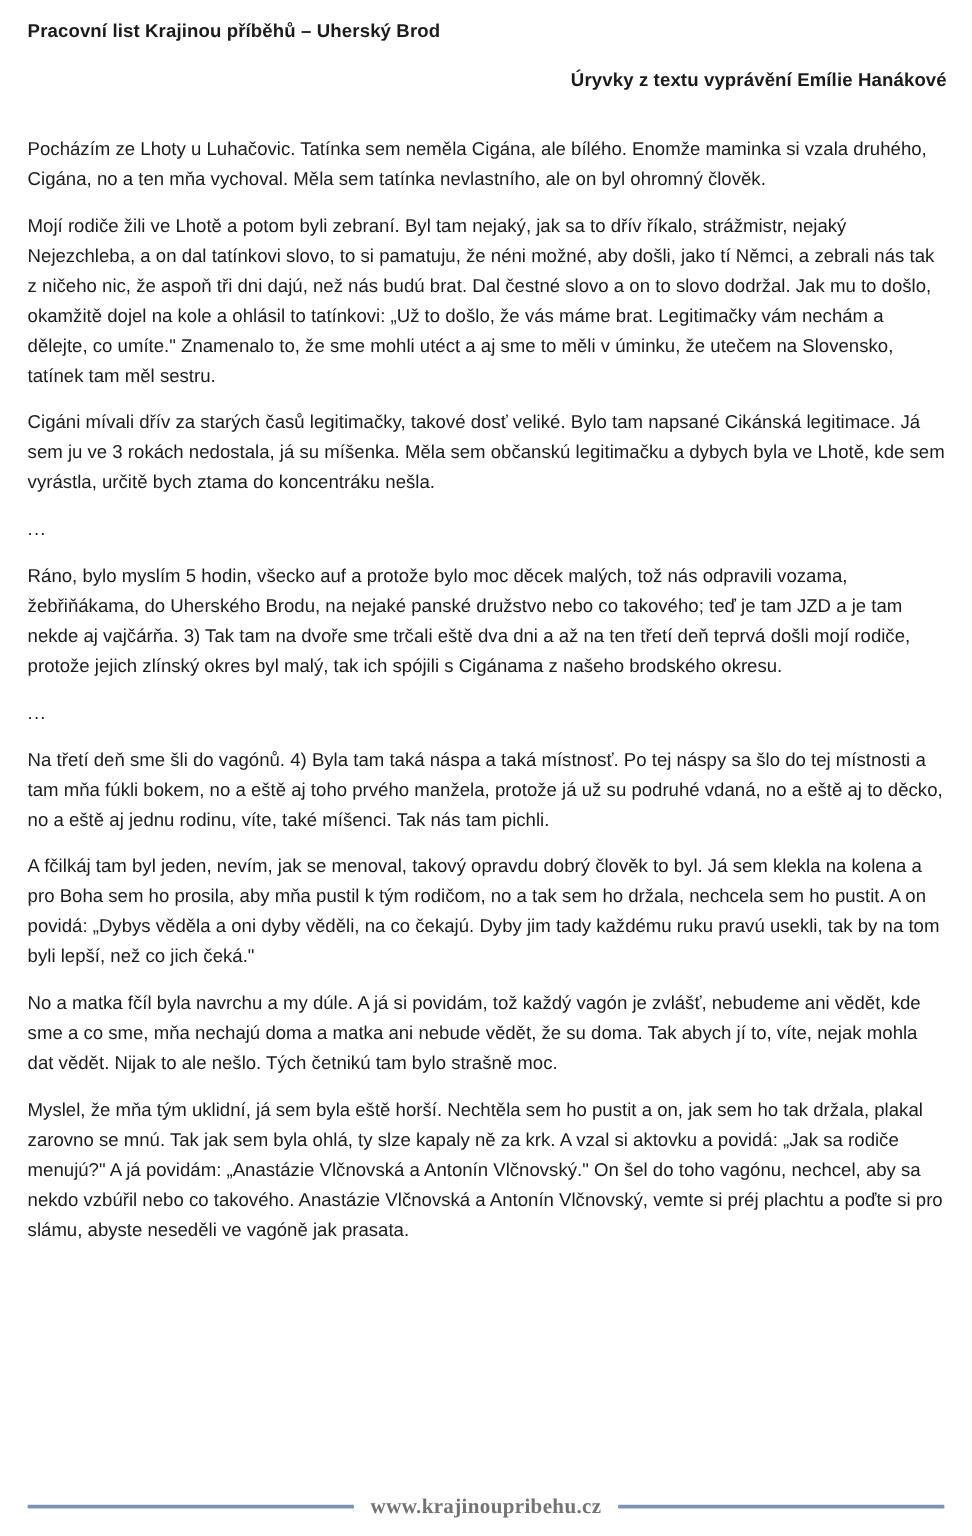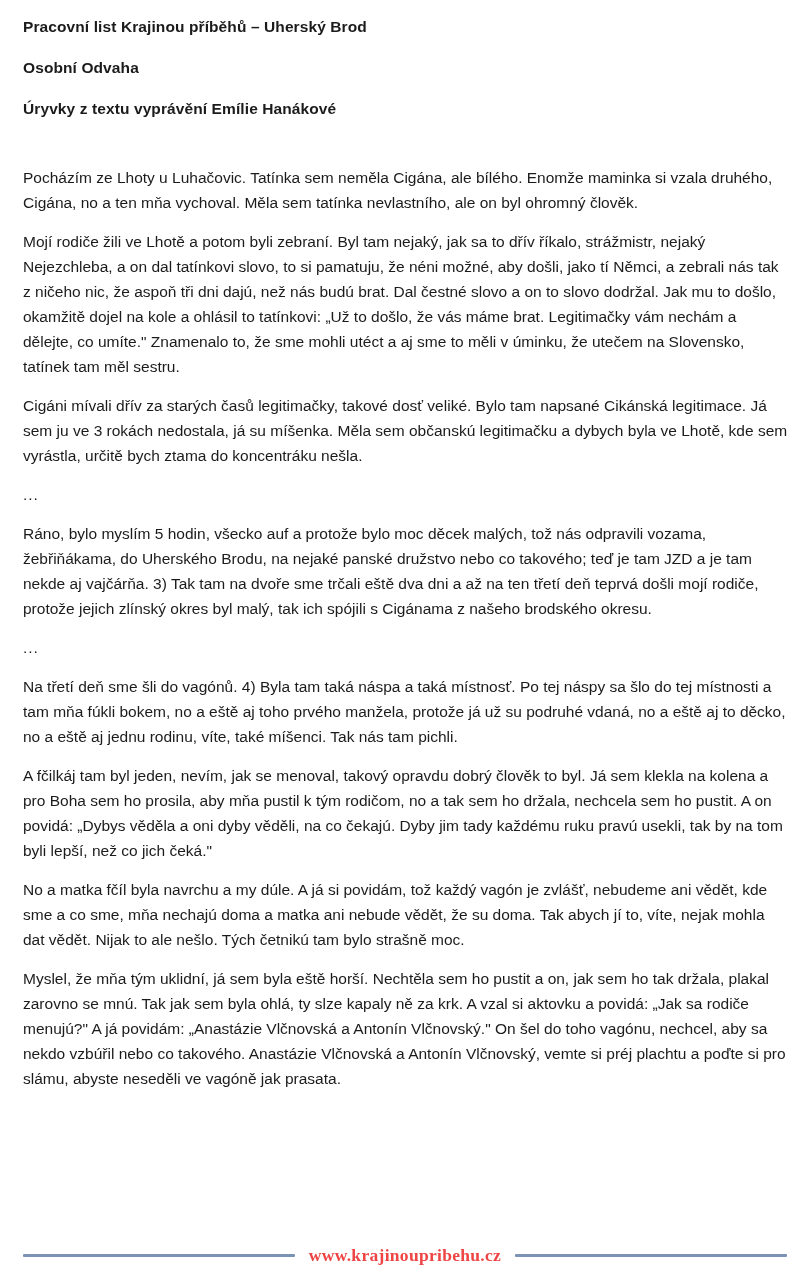--- a/index.html
+++ b/index.html
@@ -20,21 +20,22 @@
     padding: 14px 21px 0 23px;
   }
   .heading {
     font-size: 15.5px;
     font-weight: 700;
     line-height: 25px;
     margin: 0 0 16px 0;
     letter-spacing: 0.1px;
   }
   .heading.last {
-    margin-bottom: 44px;
+    margin-bottom: 32px;
+    text-align: right;
   }
   .body-text p {
     font-size: 15.5px;
     font-weight: 400;
     line-height: 25px;
     margin: 4px 0 14px 0;
     max-width: 766px;
     text-align: left;
   }
   .body-text p.ellipsis {
@@ -53,32 +54,31 @@
     height: 3px;
     background: #7b93b5;
     border-radius: 1px;
   }
   .footer .url {
     flex: 0 0 auto;
     padding: 0 14px;
     font-family: "Liberation Serif", "DejaVu Serif", serif;
     font-weight: 700;
     font-size: 17.5px;
-    color: #ef4444;
+    color: #737373;
     letter-spacing: 0.3px;
     white-space: nowrap;
   }
 </style>
 </head>
 <body>
 
 <div class="page">
   <div class="content">
     <div class="heading">Pracovní list Krajinou příběhů – Uherský Brod</div>
-    <div class="heading">Osobní Odvaha</div>
     <div class="heading last">Úryvky z textu vyprávění Emílie Hanákové</div>
 
     <div class="body-text">
       <p>Pocházím ze Lhoty u Luhačovic. Tatínka sem neměla Cigána, ale bílého. Enomže maminka si vzala druhého, Cigána, no a ten mňa vychoval. Měla sem tatínka nevlastního, ale on byl ohromný člověk.</p>
       <p>Mojí rodiče žili ve Lhotě a potom byli zebraní. Byl tam nejaký, jak sa to dřív říkalo, strážmistr, nejaký Nejezchleba, a on dal tatínkovi slovo, to si pamatuju, že néni možné, aby došli, jako tí Němci, a zebrali nás tak z ničeho nic, že aspoň tři dni dajú, než nás budú brat. Dal čestné slovo a on to slovo dodržal. Jak mu to došlo, okamžitě dojel na kole a ohlásil to tatínkovi: „Už to došlo, že vás máme brat. Legitimačky vám nechám a dělejte, co umíte." Znamenalo to, že sme mohli utéct a aj sme to měli v úminku, že utečem na Slovensko, tatínek tam měl sestru.</p>
       <p>Cigáni mívali dřív za starých časů legitimačky, takové dosť veliké. Bylo tam napsané Cikánská legitimace. Já sem ju ve 3 rokách nedostala, já su míšenka. Měla sem občanskú legitimačku a dybych byla ve Lhotě, kde sem vyrástla, určitě bych ztama do koncentráku nešla.</p>
       <p class="ellipsis">...</p>
       <p>Ráno, bylo myslím 5 hodin, všecko auf a protože bylo moc děcek malých, tož nás odpravili vozama, žebřiňákama, do Uherského Brodu, na nejaké panské družstvo nebo co takového; teď je tam JZD a je tam nekde aj vajčárňa. 3) Tak tam na dvoře sme trčali eště dva dni a až na ten třetí deň teprvá došli mojí rodiče, protože jejich zlínský okres byl malý, tak ich spójili s Cigánama z našeho brodského okresu.</p>
       <p class="ellipsis">...</p>
       <p>Na třetí deň sme šli do vagónů. 4) Byla tam taká náspa a taká místnosť. Po tej náspy sa šlo do tej místnosti a tam mňa fúkli bokem, no a eště aj toho prvého manžela, protože já už su podruhé vdaná, no a eště aj to děcko, no a eště aj jednu rodinu, víte, také míšenci. Tak nás tam pichli.</p>

